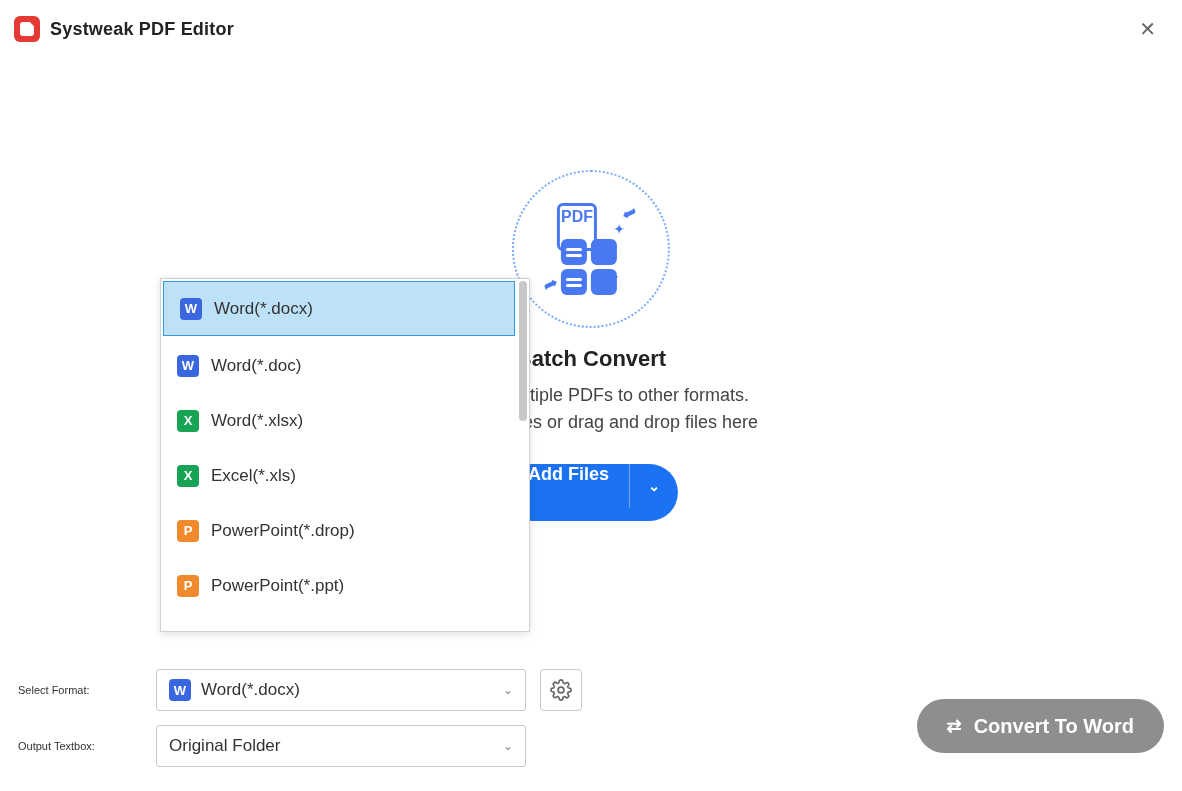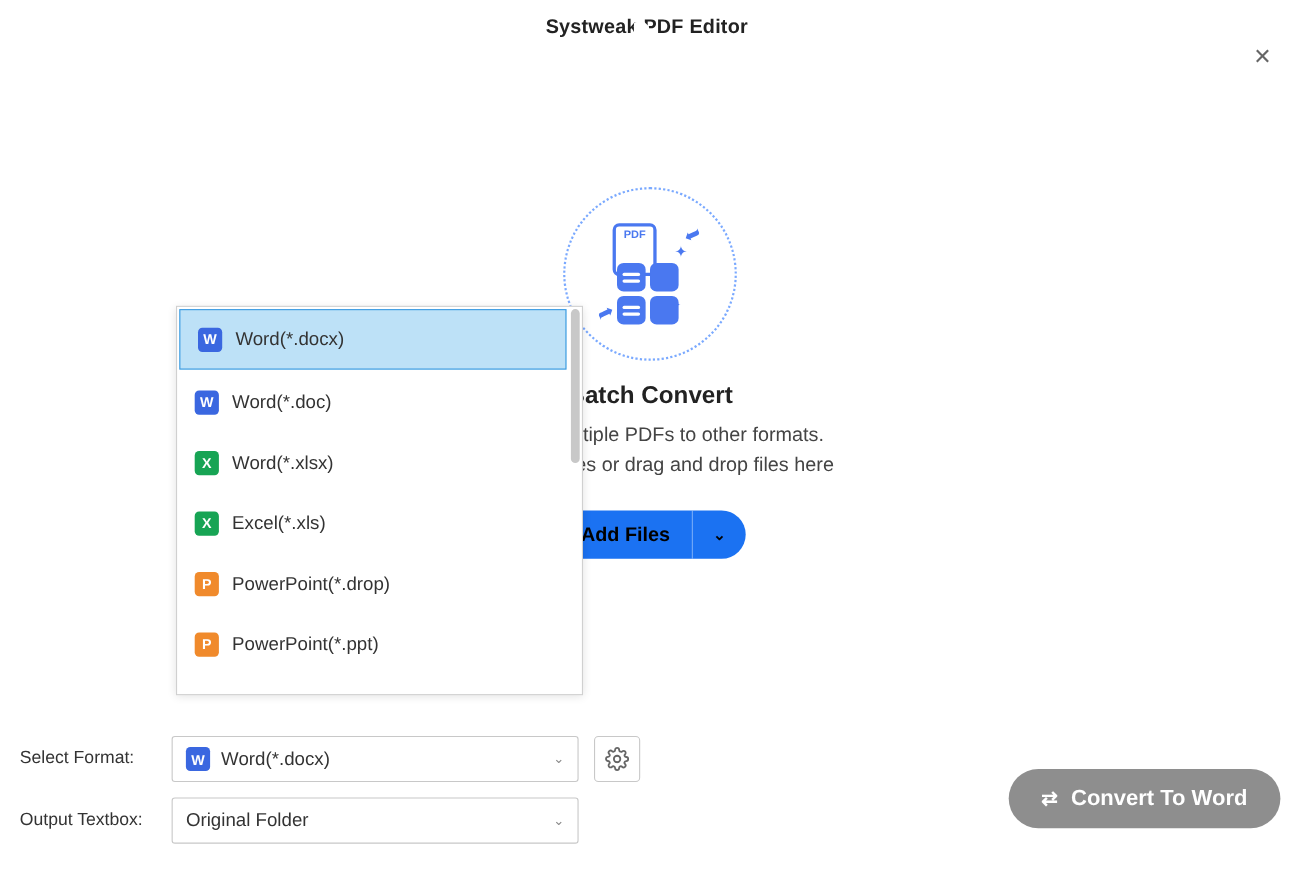--- a/index.html
+++ b/index.html
@@ -10,21 +10,20 @@
     height: 791px;
     position: relative;
     overflow: hidden;
     color: #333;
   }
   .titlebar {
     display: flex;
     align-items: center;
     padding: 14px 20px 0 14px;
     height: 44px;
-    flex-direction: column;
   }
   .logo {
     width: 26px; height: 26px;
     background: #e53935;
     border-radius: 6px;
     position: relative;
     margin-right: 10px;
   }
   .logo::after {
     content: "";
@@ -53,44 +52,44 @@
     display: flex; align-items: center; justify-content: center;
     position: relative;
   }
   .pdf-illus { position: relative; width: 80px; height: 80px; }
   .pdf-page {
     position: absolute; left: 6px; top: -6px;
     width: 40px; height: 48px;
     border: 3px solid #4a78f0;
     border-radius: 6px;
     background: #fff;
-    font-size: 10px; font-weight:700; color:#4a78f0;
+    font-size: 16px; font-weight:700; color:#4a78f0;
     display:flex;align-items:flex-start;justify-content:center; padding-top:2px;
   }
   .sq { position:absolute; width:26px;height:26px;border-radius:6px;background:#4a78f0; }
   .sq.a{left:10px;top:30px;display:flex;flex-direction:column;justify-content:center;gap:3px;padding:5px;}
   .sq.a::before,.sq.a::after{content:"";height:3px;background:#fff;border-radius:2px;}
   .sq.b{left:40px;top:30px;}
   .sq.c{left:10px;top:60px;display:flex;flex-direction:column;justify-content:center;gap:3px;padding:5px;}
   .sq.c::before,.sq.c::after{content:"";height:3px;background:#fff;border-radius:2px;}
   .sq.d{left:40px;top:60px;}
   .sparkle{position:absolute;color:#4a78f0;font-size:14px;}
   .sprk1{right:6px;top:12px;} .sprk2{right:10px;top:60px;transform:scale(.8);}
   .arrA{position:absolute;left:-8px;bottom:-6px;color:#4a78f0;font-size:18px;transform:rotate(-25deg);}
   .arrB{position:absolute;right:-6px;top:-6px;color:#4a78f0;font-size:18px;transform:rotate(155deg);}
 
   .heading { font-size: 22px; font-weight:700; color:#222; margin-bottom:10px;}
   .subline { font-size: 18px; color:#444; line-height:1.5; }
 
   .add-btn {
     margin: 28px auto 0;
-    display: inline-flex; align-items:center;
-    background:#1b72f2; color:#000000;
+    display: inline-flex; align-items:flex-start;
+    background:#1b72f2; color:#ffffff;
     border-radius: 999px;
-    height: 44px;
+    height: 57px;
     font-size:18px; font-weight:600;
     cursor:pointer;
     overflow:hidden;
   }
   .add-btn .lbl { padding: 0 20px 0 24px; }
   .add-btn .chev { border-left:1px solid rgba(255,255,255,.4); padding: 0 18px; font-size:14px; height:44px; display:flex;align-items:center;}
 
   
   .format-popup {
     position:absolute;
@@ -111,21 +110,21 @@
   .fake-scroll { position:absolute; right:2px; top:2px; width:8px; height:140px; background:#c8c8c8; border-radius:4px;}
   .ico { width:22px;height:22px;border-radius:4px;display:flex;align-items:center;justify-content:center;color:#fff;font-size:13px;font-weight:700;}
   .ico.word{background:#3a67e0;} .ico.excel{background:#17a454;} .ico.ppt{background:#f08a2c;}
 
   
   .controls {
     position:absolute;
     left: 18px; bottom: 10px; right: 18px;
   }
   .row { display:flex; align-items:center; margin-bottom: 14px; }
-  .row .lab { width: 138px; font-size:16px; }
+  .row .lab { width: 138px; font-size:11px; }
   .select {
     width: 370px; height: 42px;
     border:1px solid #c8c8c8; border-radius:3px;
     display:flex; align-items:center; padding:0 12px; gap:10px;
     position:relative; cursor:pointer; background:#fff;
   }
   .select .chev { position:absolute; right:12px; color:#888; font-size:12px;}
   .select span.txt{font-size:17px;}
   .gear-btn { width:42px;height:42px;margin-left:14px;border:1px solid #c8c8c8;border-radius:4px;display:flex;align-items:center;justify-content:center;color:#666;cursor:pointer;}
   .gear-btn svg{width:22px;height:22px;}

